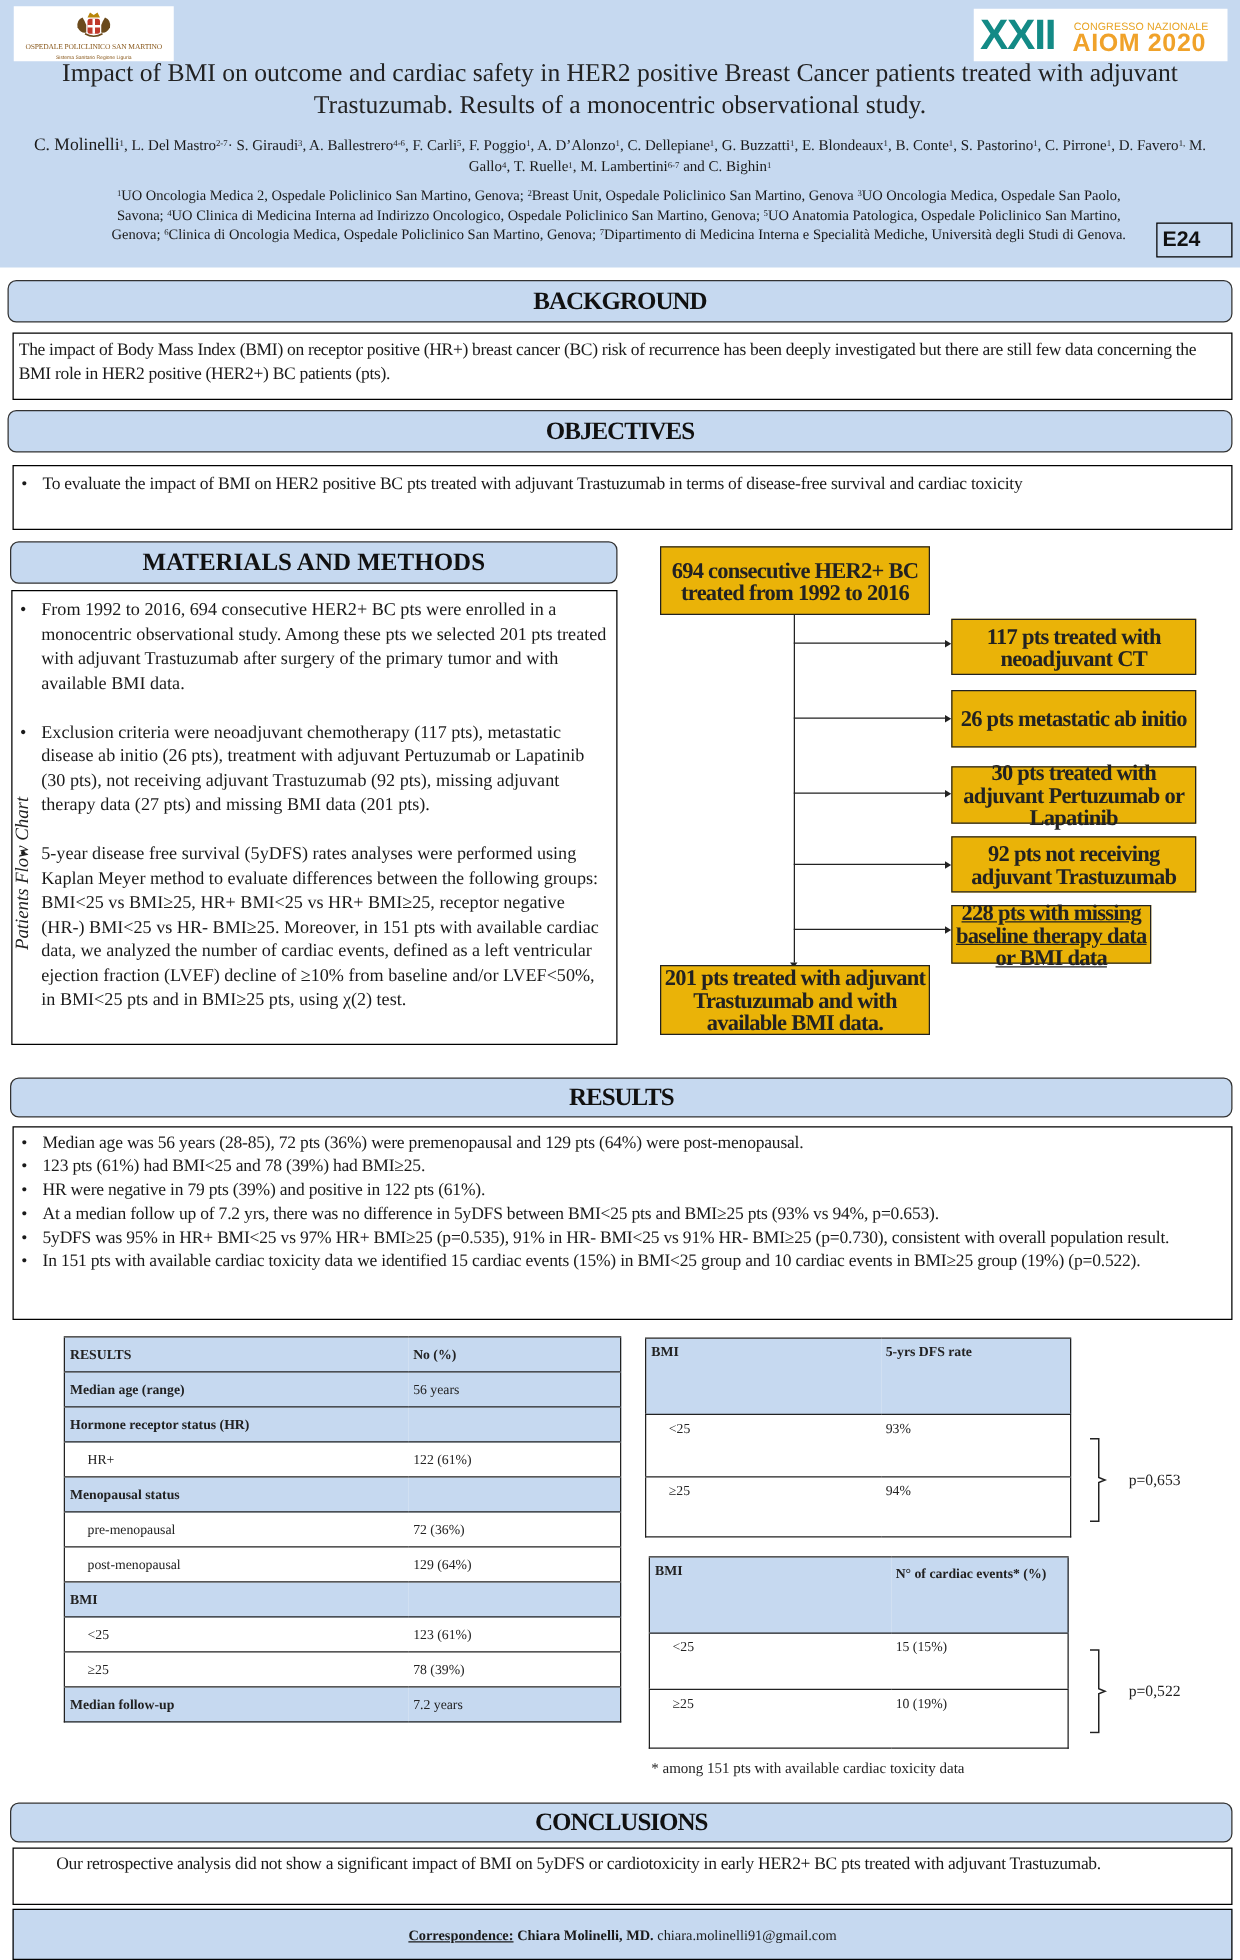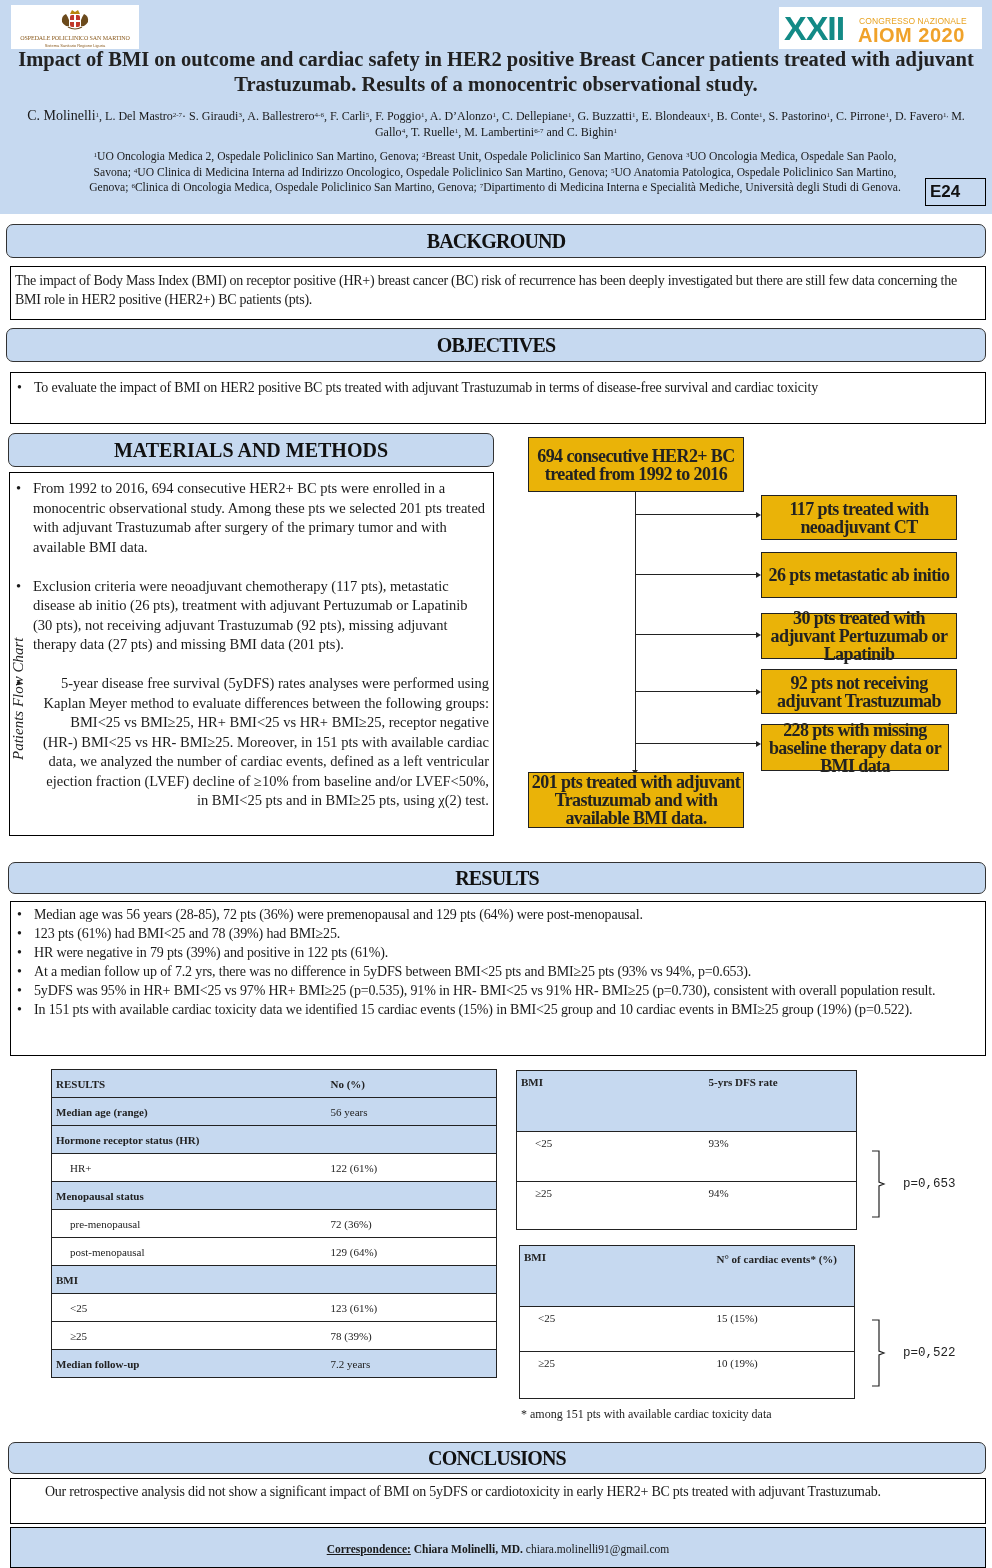--- a/index.html
+++ b/index.html
@@ -11,21 +11,21 @@
   .logo-left { position: absolute; left: 11px; top: 5px; width: 128px; height: 44px; background: #ffffff; text-align: center; }
   .logo-left .crest { position: absolute; left: 48px; top: 3px; width: 32px; height: 24px; }
   .logo-left .l1 { position: absolute; left: 0; top: 30px; width: 128px; font-family: "Liberation Serif", serif; font-size: 6px; color: #8a5a1e; letter-spacing: -0.1px; }
   .logo-left .l2 { position: absolute; left: 0; top: 38px; width: 128px; font-family: "Liberation Sans", sans-serif; font-size: 4px; color: #8a5a1e; }
 
   .logo-right { position: absolute; left: 779px; top: 7px; width: 203px; height: 42px; background: #ffffff; }
   .logo-right .xxii { position: absolute; left: 5px; top: 2px; font-family: "Liberation Sans", sans-serif; font-weight: bold; font-size: 34px; line-height: 38px; color: #138a86; letter-spacing: -1px; }
   .logo-right .cong { position: absolute; left: 80px; top: 9px; font-family: "Liberation Sans", sans-serif; font-size: 8.5px; color: #e8a322; letter-spacing: 0.1px; }
   .logo-right .aiom { position: absolute; left: 79px; top: 17px; font-family: "Liberation Sans", sans-serif; font-weight: bold; font-size: 20px; line-height: 22px; color: #f0a22a; letter-spacing: 0.5px; }
 
-  .title { position: absolute; left: 0; top: 47px; width: 992px; text-align: center; font-weight: bold; font-size: 20.5px; line-height: 25px; color: #222; }
+  .title { position: absolute; left: 0; top: 47px; width: 992px; text-align: center; font-weight: normal; font-size: 20.5px; line-height: 25px; color: #222; }
   .authors { position: absolute; left: 0; top: 108px; width: 992px; text-align: center; font-size: 12px; line-height: 16px; padding: 0 12px; }
   .authors .first { font-size: 14px; }
   .affil { position: absolute; left: 80px; top: 149px; width: 830px; text-align: center; font-size: 11.6px; line-height: 15.6px; }
   sup { font-size: 7px; vertical-align: top; position: relative; top: -1px; }
   .badge { position: absolute; left: 925px; top: 178px; width: 61px; height: 28px; border: 1.5px solid #000; font-family: "Liberation Sans", sans-serif; font-weight: bold; font-size: 17px; line-height: 25px; padding-left: 4px; color: #111; }
 
   
   .sec-head { position: absolute; background: #c6d9f0; border: 1.3px solid #333; border-radius: 7px; text-align: center; font-weight: bold; font-size: 20px; color: #111; }
   .sec-head.narrow { font-family: "Liberation Serif", serif; letter-spacing: -0.8px; }
   .sec-box { position: absolute; border: 1.3px solid #000; background: #fff; font-size: 14px; line-height: 19px; }
@@ -36,21 +36,21 @@
   .obj-head { left: 6px; top: 328px; width: 980px; height: 34px; line-height: 32px; }
   .obj-box { left: 10px; top: 372px; width: 976px; height: 52px; padding: 5px 4px; letter-spacing: -0.2px; }
 
   .mm-head { left: 8px; top: 433px; width: 486px; height: 34px; line-height: 32px; letter-spacing: 0; }
   .mm-box { left: 9px; top: 472px; width: 485px; height: 364px; padding: 6px 4px 0 4px; font-size: 14.5px; line-height: 19.5px; }
 
   ul.bul { list-style: none; }
   ul.bul li { position: relative; padding-left: 19px; }
   ul.bul li::before { content: "\2022"; position: absolute; left: 2px; top: 0; }
   .mm-box li { padding-left: 19px; margin-bottom: 19.5px; }
-  .mm-box li:last-child { margin-bottom: 0; text-align: right; }
+  .mm-box li:last-child { margin-bottom: 0; }
   .fbox { position: absolute; border: 1.3px solid #222; background: #eab308; text-align: center; font-weight: bold; font-size: 18px; line-height: 18px; letter-spacing: -0.6px; color: #222; display: flex; align-items: center; justify-content: center; }
   .flow-label { position: absolute; left: 10px; top: 760px; transform-origin: left top; transform: rotate(-90deg); font-style: italic; font-size: 15px; color: #222; white-space: nowrap; }
   .vline { position: absolute; background: #222; }
   .arrow-head { position: absolute; width: 0; height: 0; border-top: 3px solid transparent; border-bottom: 3px solid transparent; border-left: 5px solid #222; }
 
   
   .res-head { left: 8px; top: 862px; width: 978px; height: 32px; line-height: 30px; }
   .res-box { left: 10px; top: 901px; width: 976px; height: 155px; padding: 3px 4px; font-size: 14px; line-height: 19px; letter-spacing: -0.15px; }
   .res-box li { padding-left: 22px; }
 
@@ -65,21 +65,21 @@
   .t1 td.c2 { width: 170px; margin-left: 36px; }
 
   .t2 { left: 516px; top: 1070px; width: 341px; border-bottom: 1.3px solid #222; border-left: 1px solid #222; border-right: 1px solid #222; }
   .t2 td { vertical-align: top !important; padding-top: 5px; }
   .t2 td.c2 { width: 152px; }
   .t3 { left: 519px; top: 1245px; width: 336px; border-bottom: 1.3px solid #222; border-left: 1px solid #222; border-right: 1px solid #222; }
   .t3 td { vertical-align: top !important; padding-top: 5px; }
   .t3 td.c2 { width: 142px; }
 
   .brace { position: absolute; }
-  .pval { position: absolute; font-family: Liberation Mono, monospace; font-size: 12.5px; color: #222; }
+  .pval { position: absolute; font-family: Liberation Serif, serif; font-size: 12.5px; color: #222; }
   .footnote { position: absolute; left: 521px; top: 1407px; font-size: 12px; color: #222; }
 
   
   .con-head { left: 8px; top: 1442px; width: 978px; height: 32px; line-height: 30px; }
   .con-box { left: 10px; top: 1478px; width: 976px; height: 46px; padding: 3px 0 0 34px; font-size: 14px; line-height: 20px; letter-spacing: -0.25px; }
   .corr { position: absolute; left: 10px; top: 1527px; width: 976px; height: 41px; background: #c6d9f0; border: 1.3px solid #000; text-align: center; font-size: 11.5px; line-height: 42px; }
   .corr b { text-decoration: none; }
 </style>
 </head>
 <body>
@@ -151,21 +151,21 @@
 <div class="vline" style="left:635px;top:634px;width:121px;height:1.3px;"></div>
 <div class="arrow-head" style="left:756px;top:632px;"></div>
 <div class="fbox" style="left:761px;top:613px;width:196px;height:46px;">30 pts treated with adjuvant Pertuzumab or Lapatinib</div>
 
 <div class="vline" style="left:635px;top:691px;width:121px;height:1.3px;"></div>
 <div class="arrow-head" style="left:756px;top:689px;"></div>
 <div class="fbox" style="left:761px;top:669px;width:196px;height:45px;">92 pts not receiving adjuvant Trastuzumab</div>
 
 <div class="vline" style="left:635px;top:743px;width:121px;height:1.3px;"></div>
 <div class="arrow-head" style="left:756px;top:741px;"></div>
-<div class="fbox" style="left:761px;top:724px;width:188px;height:47px;">228 pts with missing baseline therapy data or BMI data</div>
+<div class="fbox" style="left:761px;top:724px;width:160px;height:47px;text-decoration:underline;">228 pts with missing baseline therapy data or BMI data</div>
 
 <div class="fbox" style="left:528px;top:772px;width:216px;height:56px;line-height:18px;">201 pts treated with adjuvant Trastuzumab and with available BMI data.</div>
 
 <div class="sec-head narrow res-head">RESULTS</div>
 <div class="sec-box res-box">
   <ul class="bul">
     <li>Median age was 56 years (28-85), 72 pts (36%) were premenopausal and 129 pts (64%) were post-menopausal.</li>
     <li>123 pts (61%) had BMI&lt;25 and 78 (39%) had BMI≥25.</li>
     <li>HR were negative in 79 pts (39%) and positive in 122 pts (61%).</li>
     <li>At a median follow up of 7.2 yrs, there was no difference in 5yDFS between BMI&lt;25 pts and BMI≥25 pts (93% vs 94%, p=0.653).</li>

